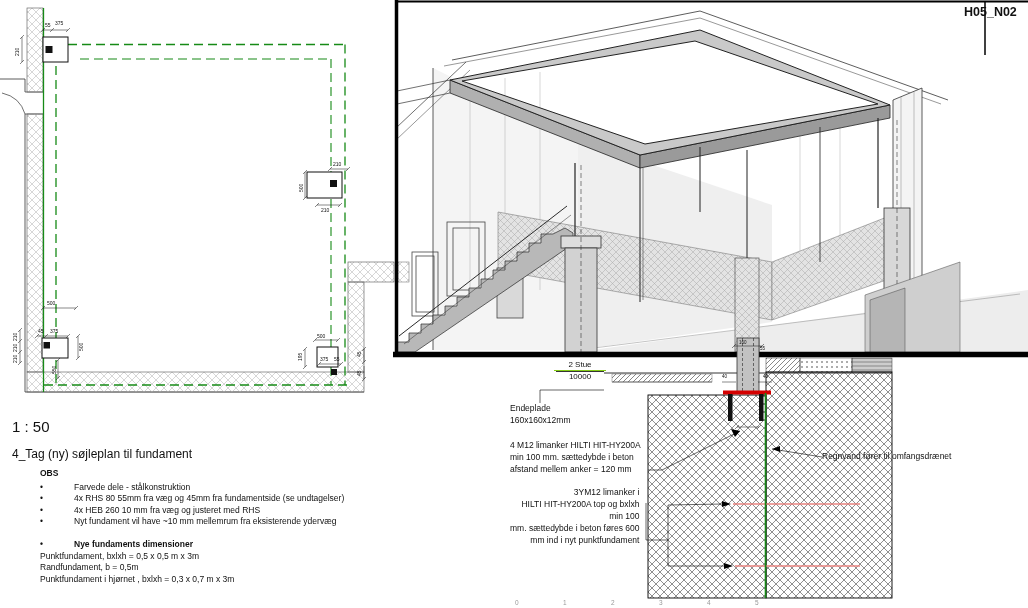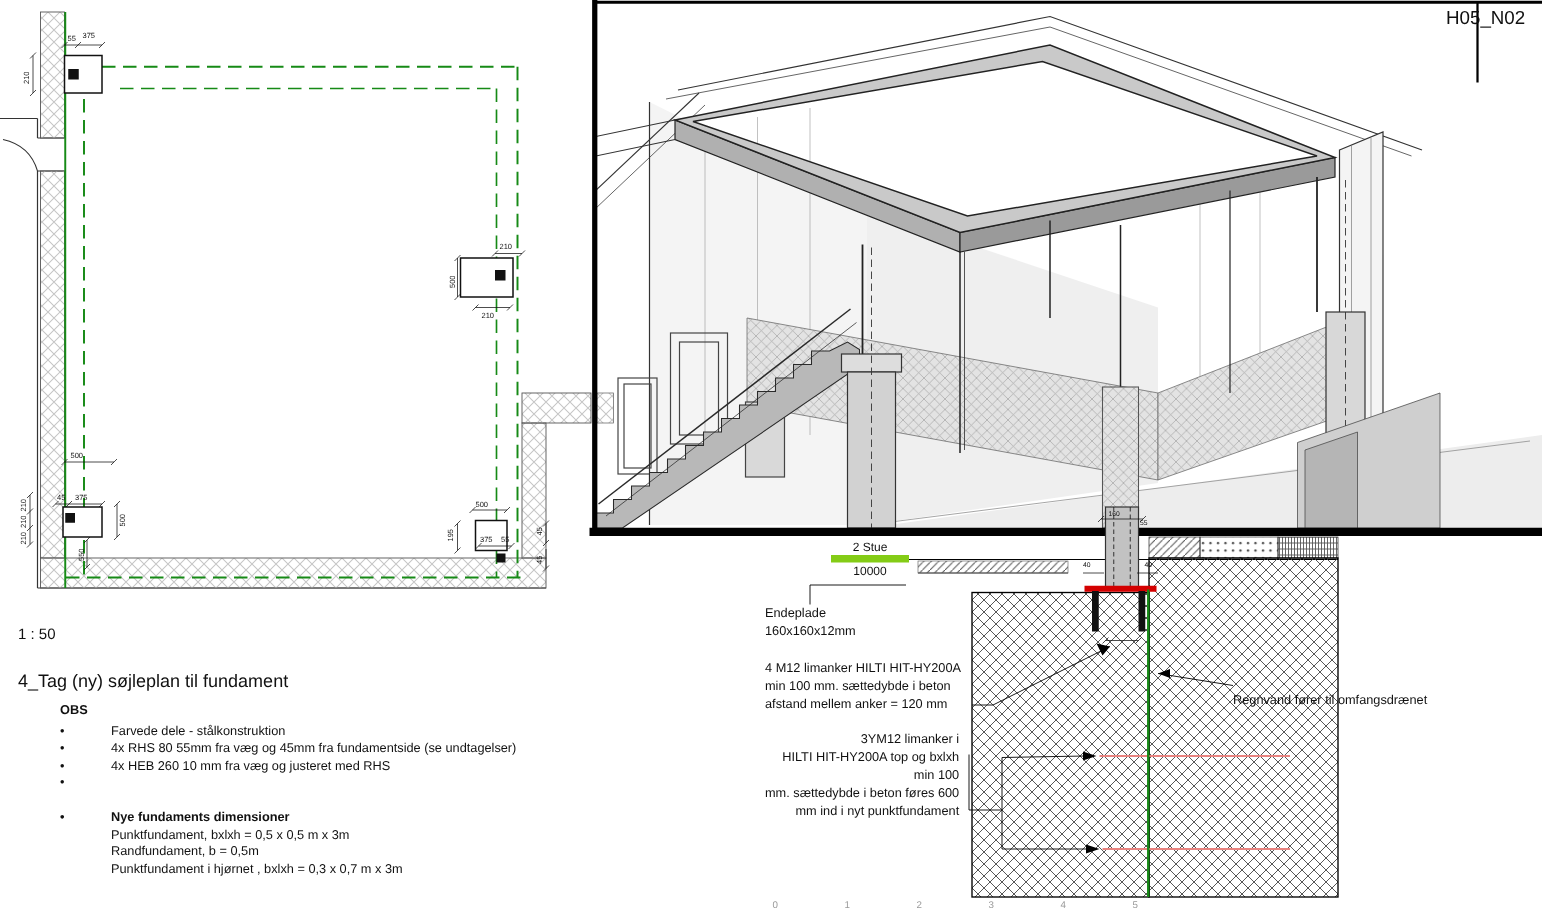--- a/index.html
+++ b/index.html
@@ -2,35 +2,35 @@
 <html><head>
 <meta charset="utf-8">
 <style>
   html,body{margin:0;padding:0;background:#fff;}
   #canvas{position:relative;width:1028px;height:608px;overflow:hidden;background:#fff;
           font-family:"Liberation Sans",sans-serif;color:#111;}
   svg{position:absolute;left:0;top:0;}
   svg text{font-family:"Liberation Sans",sans-serif;}
   .txt{position:absolute;z-index:5;}
   .plan-title{left:12px;top:403px;font-size:12px;margin-top:44px;}
-  .plan-scale{left:12px;top:418px;font-size:10px;}
+  .plan-scale{left:12px;top:418px;font-size:15px;}
   .obs{left:40px;top:468px;font-size:8.5px;line-height:11.6px;width:340px;}
   .obs .hd{font-weight:bold;margin-bottom:2px;}
   .obs .row{display:flex;}
   .obs .b{width:34px;flex:none;}
   .obs .bold-row{margin-top:11px;font-weight:bold;}
-  .obs .ind{margin-left:34px;}
+  .obs .ind{}
   .ann{font-size:8.5px;line-height:11.9px;}
   .ann1{left:510px;top:403px;}
   .ann2{left:510px;top:440px;}
   .ann3{left:510px;top:487px;text-align:right;}
-  .rain{left:822px;top:451px;font-size:8.5px;margin-top:10px;}
-  .h05{left:918px;top:5px;font-size:12.5px;font-weight:normal;padding-left:46px;}
+  .rain{left:822px;top:451px;font-size:8.5px;}
+  .h05{left:918px;top:5px;font-size:12.5px;font-weight:bold;padding-left:46px;}
   .level{left:554px;top:359px;width:52px;text-align:center;font-size:8px;line-height:11px;}
-  .level .nm{border-bottom:5px solid #84cc16;padding:0 4px;}
+  .level .nm{border-bottom:1px solid #84cc16;padding:0 4px;}
 </style>
 </head>
 <body>
 
 <div id="canvas">
 
 <svg width="1028" height="608" viewBox="0 0 1028 608">
   <defs>
     <pattern id="hatchLight" width="8" height="8" patternUnits="userSpaceOnUse">
       <path d="M0,8 L8,0 M0,0 L8,8" stroke="#c6c6c6" stroke-width="0.7"></path>
@@ -263,20 +263,21 @@
         <div class="row">
         <span class="b">•</span>
         <span class="t">4x RHS 80 55mm fra væg og 45mm fra fundamentside (se undtagelser)</span>
       </div>
         <div class="row">
         <span class="b">•</span>
         <span class="t">4x HEB 260 10 mm fra væg og justeret med RHS</span>
       </div>
         <div class="row">
         <span class="b">•</span>
+        <span class="t">Nyt fundament vil have ~10 mm mellemrum fra eksisterende ydervæg</span>
       </div>
       </div>
     <div class="row bold-row">
       <span class="b">•</span>
       <span>Nye fundaments dimensioner</span>
     </div>
     <div class="ind">
         <div>Punktfundament, bxlxh = 0,5 x 0,5 m x 3m</div>
         <div>Randfundament, b = 0,5m</div>
         <div>Punktfundament i hjørnet , bxlxh = 0,3 x 0,7 m x 3m</div>

